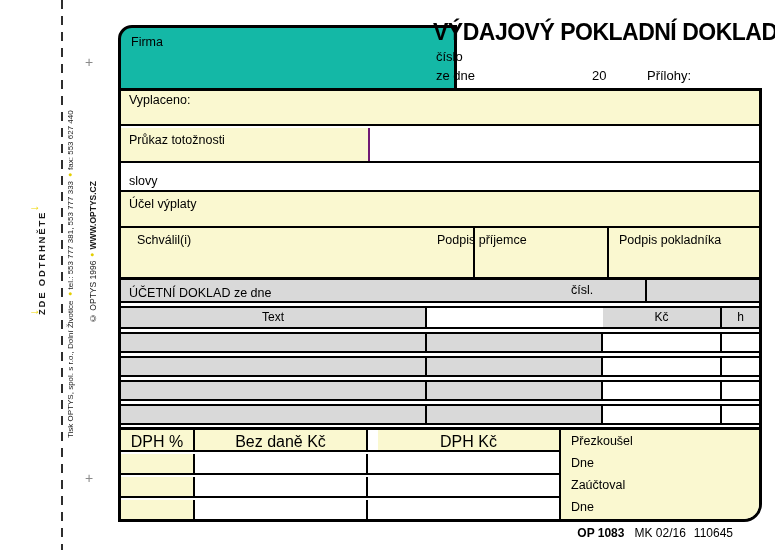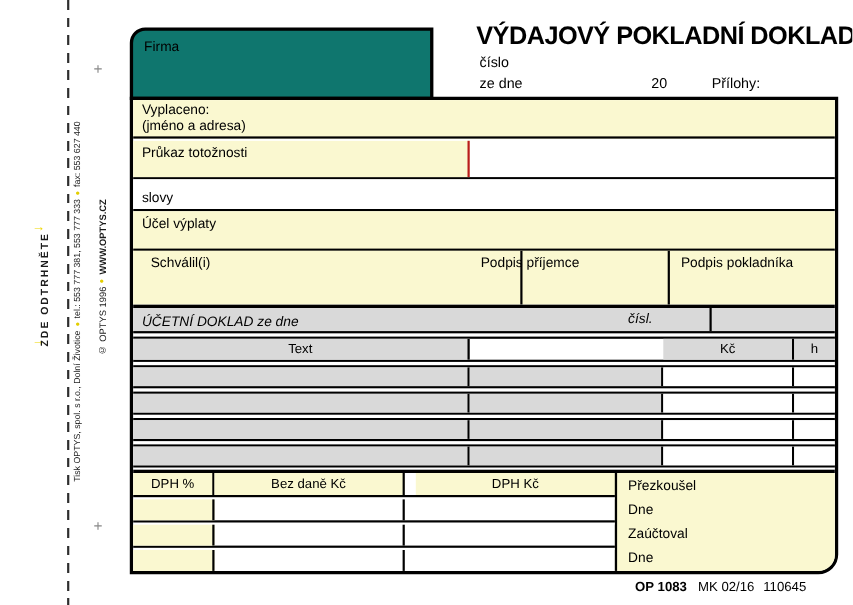--- a/index.html
+++ b/index.html
@@ -24,47 +24,47 @@
   .print2 { left:88px; top:172px; height:160px; width:15px; font-size:8.5px; }
   .print2 .brand { font-weight:bold; }
   .dot { display:inline-block; color:#e3ce00; font-size:7px; margin:2px 0; }
   .tear-arrow { position:absolute; left:29px; color:#eed600; font-size:12px; font-weight:bold; }
   .arrow-top { top:199px; } .arrow-bottom { top:303px; }
   .plus { position:absolute; left:85px; color:#8a8a8a; font-size:14px; }
   .plus-top { top:54px; } .plus-bottom { top:470px; }
 
   
   .firma-box {
-    position:absolute; left:118px; top:25px; width:276px; height:66px;
-    background:#0f766e; border:3px solid #000; border-top-left-radius:14px;
+    position:absolute; left:118px; top:25px; width:339px; height:66px;
+    background:#14b8a6; border:3px solid #000; border-top-left-radius:14px;
     padding:6px 10px; font-size:13px;
   }
   .title { position:absolute; left:433px; top:19px; width:336px;
     font-size:23px; font-weight:bold; letter-spacing:-0.5px; white-space:nowrap; }
   .cislo-row { position:absolute; left:436px; top:49px; font-size:13px; }
   .zedne-row { position:absolute; left:436px; top:68px; width:330px; font-size:13px; }
   .zedne-row .century  { position:absolute; left:156px; top:0; }
   .zedne-row .prilohy  { position:absolute; left:211px; top:0; }
 
   
   .body {
     position:absolute; left:118px; top:88px; width:644px; height:434px;
     border:3px solid #000; border-bottom-right-radius:18px;
     background:#fff; overflow:hidden;
   }
   .row { position:absolute; left:0; width:638px; }
   .yellow { background:#faf8d0; }
-  .gray   { background:#d9d9d9;font-style:italic; }
+  .gray   { background:#d9d9d9; }
   .lbl { font-size:12.5px; }
 
   .r-vyplaceno { top:0; height:35px; border-bottom:2px solid #000;
     padding:2px 8px; line-height:14px; }
   .r-prukaz { top:37px; height:35px; border-bottom:2px solid #000; }
-  .cell-prukaz { position:absolute; left:0; top:0; width:306px; height:100%;
-    border-right:2px solid #b91c1c; padding:2px 8px; }
+  .cell-prukaz { position:absolute; left:0; top:0; width:249px; height:100%;
+    border-right:2px solid #701a75; padding:2px 8px; }
   .cell-celkem { position:absolute; left:306px; top:0; width:332px; height:100%;
     background:#fff; padding:9px 0 0 12px; }
   .r-slovy { top:72px; height:29px; border-bottom:2px solid #000;
     background:#fff; padding:8px 8px 0 8px; }
   .r-ucel { top:101px; height:36px; border-bottom:2px solid #000; padding:2px 8px; }
   .r-schvalil { top:137px; height:49px; }
   .cell-schvalil { position:absolute; left:0; top:0; width:354px; height:100%;
     border-right:2px solid #000; padding:2px 16px; }
   .cell-podpis1 { position:absolute; left:306px; top:0; width:182px; height:100%;
     border-right:2px solid #000; padding:2px 10px; }
@@ -90,21 +90,21 @@
   .t-row .fill-gray { background:#d9d9d9; }
   .t-row .fill-white { background:#fff; }
 
   
   .dph { top:336px; height:92px; border-top:3px solid #000; }
   .dph-row { position:absolute; left:0; width:440px; height:22px;
     border-bottom:2px solid #000; }
   .dph-head { top:0; }
   .dr1 { top:24px; height:21px; } .dr2 { top:47px; height:21px; }
   .dr3 { top:70px; height:19px; border-bottom:none; }
-  .dc { position:absolute; top:0; height:100%; font-size:12px; text-align:center; padding-top:3px; }
+  .dc { position:absolute; top:0; height:100%; font-size:16px; text-align:center; padding-top:3px; }
   .dc1 { left:0;     width:74px;  border-right:2px solid #000; }
   .dc2 { left:74px;  width:173px; border-right:2px solid #000; }
   .dc3 { left:257px; width:183px; border-right:2px solid #000; }
   .dph-sign { position:absolute; left:438px; top:0; width:200px; height:89px;
     border-left:2px solid #000; padding:4px 0 0 10px; }
   .sign-lbl { height:22px; font-size:12.5px; }
 
   .footer-note { position:absolute; left:478px; top:526px; width:255px;
     text-align:right; font-size:12px; white-space:nowrap; }
   .footer-note .code { font-weight:bold; margin-right:10px; }
@@ -134,21 +134,20 @@
   <div class="zedne-row">
     <span>ze dne</span>
     <span class="century">20</span>
     <span class="prilohy">Přílohy:</span>
   </div>
 
   <div class="body">
 
     <div class="row yellow r-vyplaceno">
       <div class="lbl">Vyplaceno:</div>
-      <div class="lbl">(jméno a adresa)</div>
     </div>
 
     <div class="row r-prukaz">
       <div class="cell-prukaz yellow">
         <span class="lbl">Průkaz totožnosti</span>
       </div>
     </div>
 
     <div class="row r-slovy">
       <span class="lbl">slovy</span>

